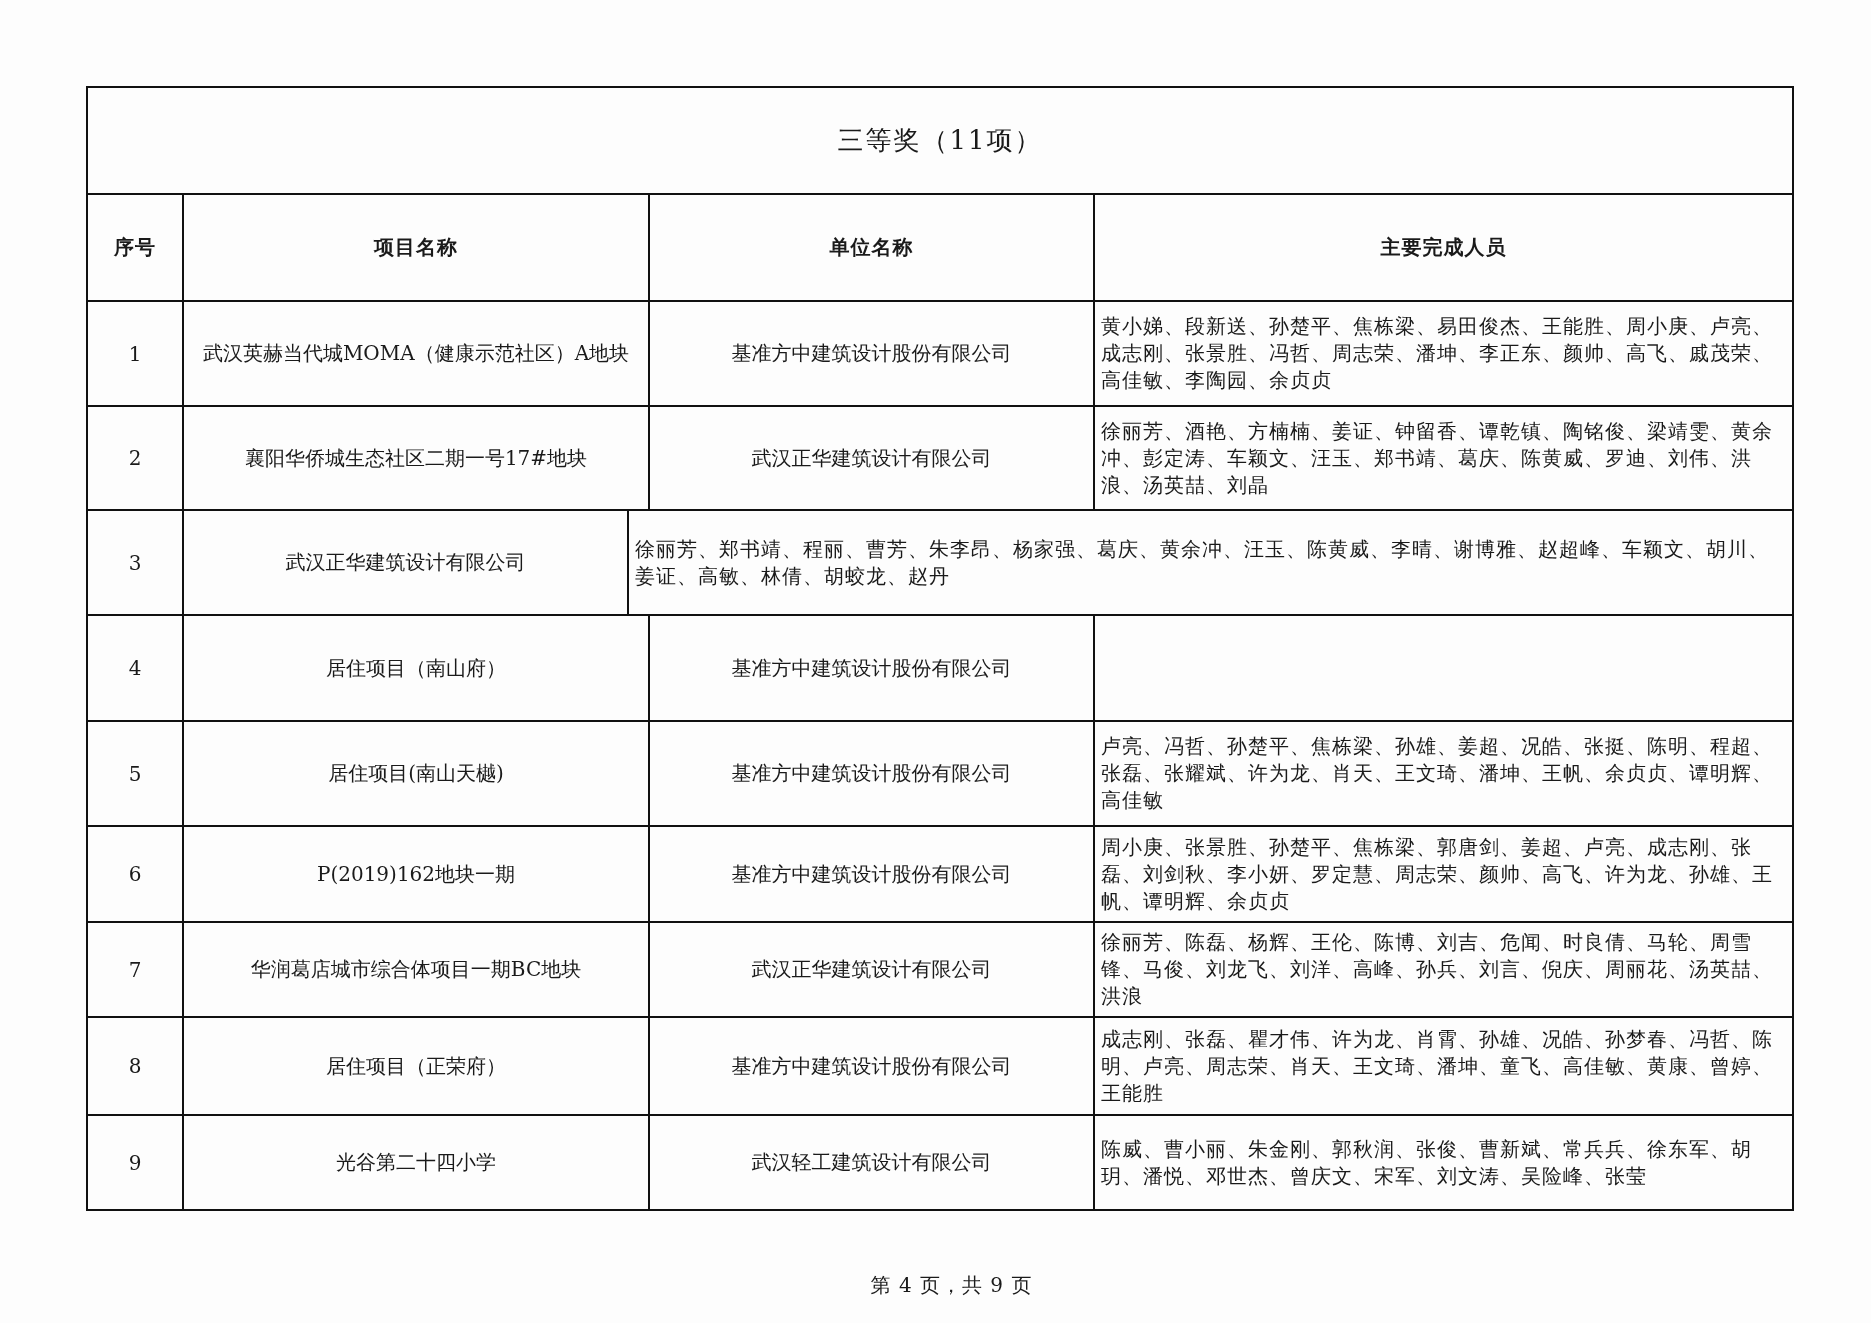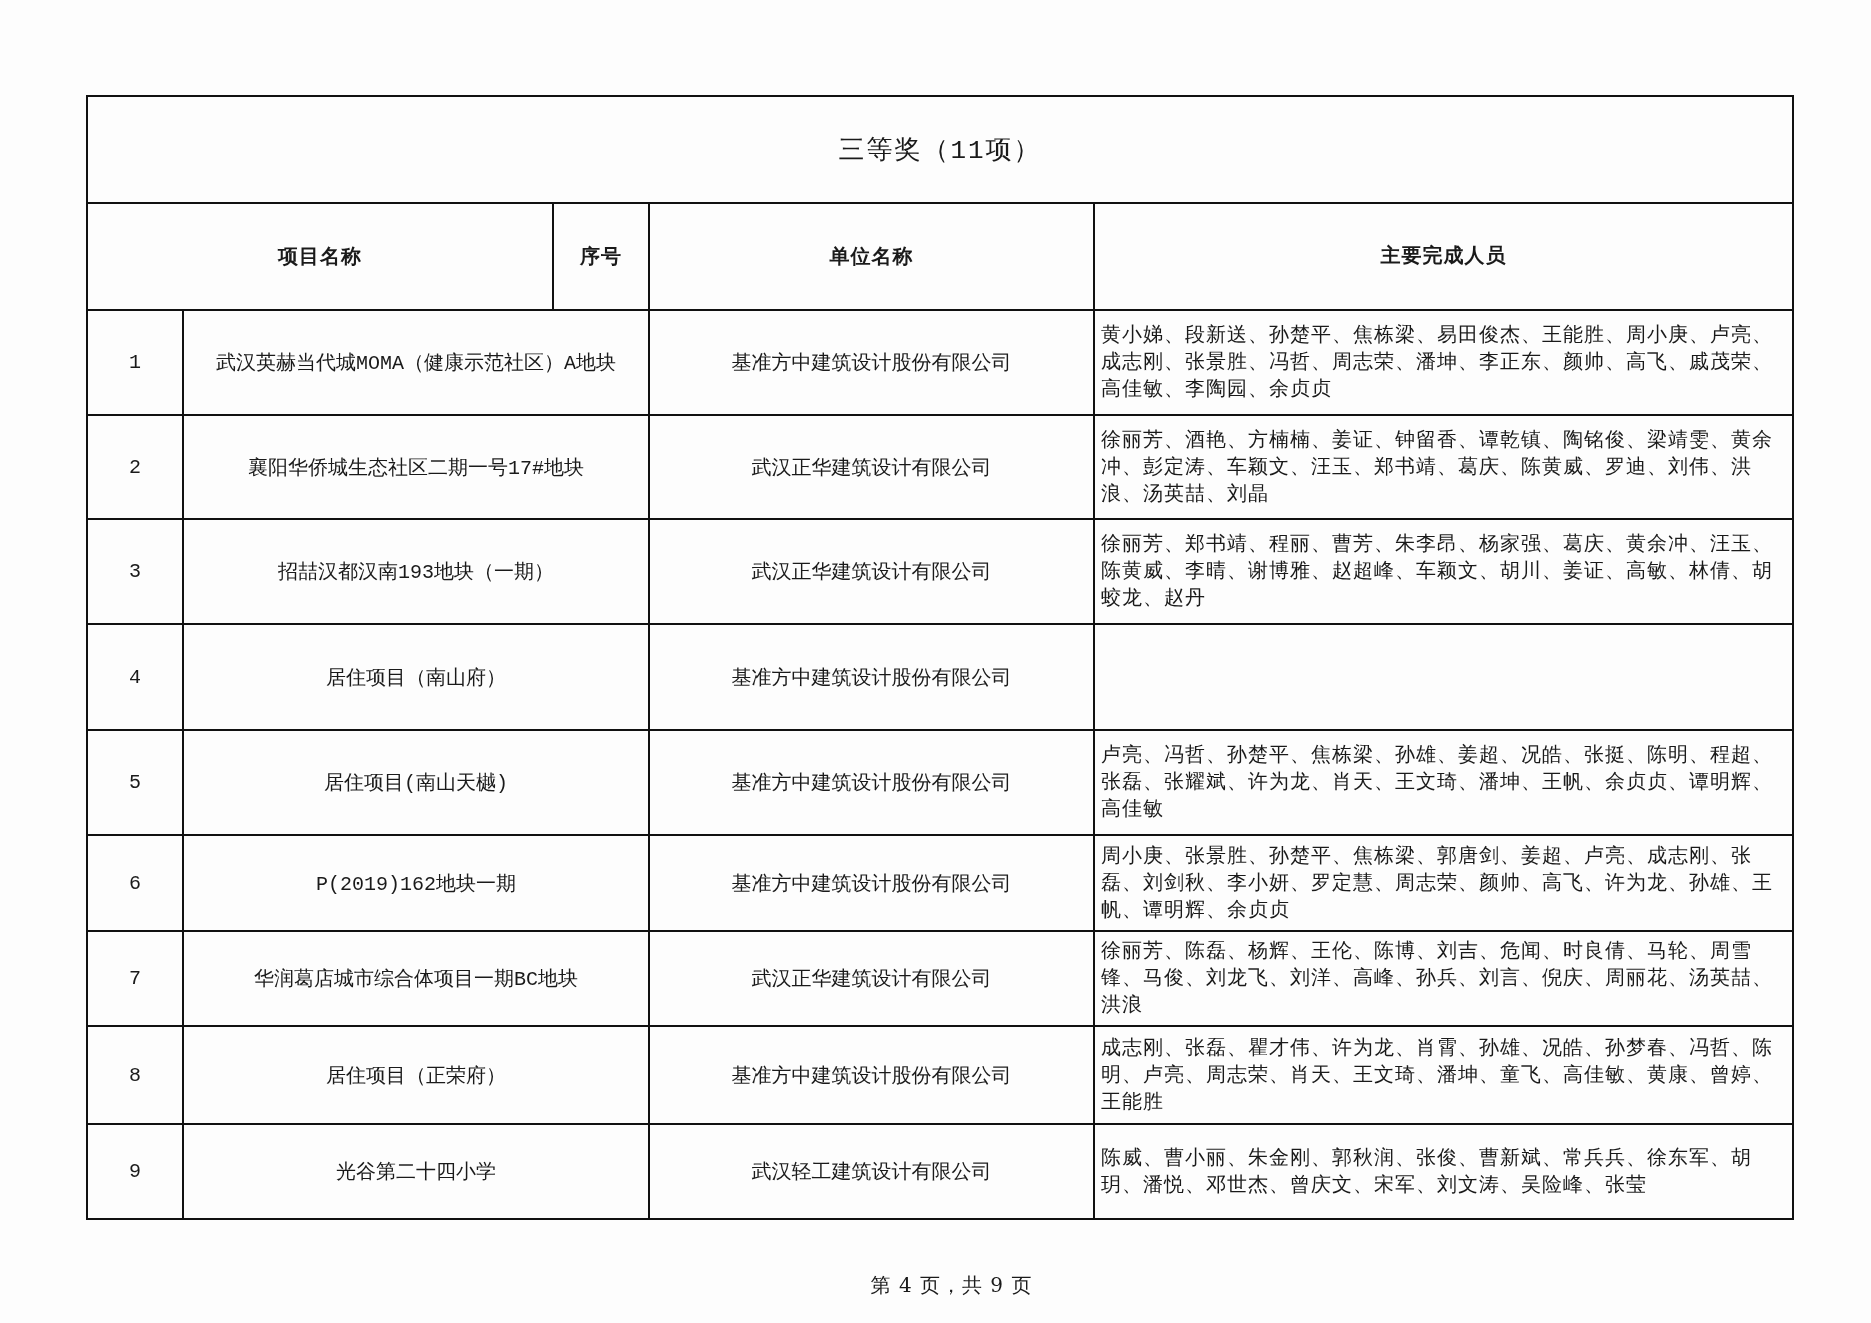--- a/index.html
+++ b/index.html
@@ -1,22 +1,22 @@
 <!DOCTYPE html>
 <html><head>
 <meta charset="utf-8">
 <style>
   html, body { margin: 0; padding: 0; }
   body {
     width: 1871px; height: 1323px; background: #fdfdfd; position: relative; overflow: hidden;
     font-family: "DejaVu Serif", "Liberation Serif", serif; color: #1a1a1a;
   }
   .tbl {
-    position: absolute; left: 86px; top: 95px; width: 1708px;
-    border: 2px solid #111; box-sizing: border-box; font-family: Liberation Mono, monospace;
+    position: absolute; left: 86px; top: 86px; width: 1708px;
+    border: 2px solid #111; box-sizing: border-box;
   }
   .title-row {
     height: 105px; border-bottom: 2px solid #111; display: flex; align-items: center; justify-content: center;
     font-size: 26px; letter-spacing: 2px;
   }
   .row { display: flex; border-bottom: 2px solid #111; box-sizing: border-box; }
   .row:last-child { border-bottom: none; }
   .cell { box-sizing: border-box; display: flex; align-items: center; justify-content: center; text-align: center; font-size: 20px; }
   .c1 { width: 96px; border-right: 2px solid #111; }
   .c2 { width: 466px; border-right: 2px solid #111; }
@@ -29,41 +29,40 @@
     position: absolute; left: 16px; width: 100%; top: 1272px; text-align: center; font-size: 20px; letter-spacing: 1px;
   }
 </style>
 </head>
 <body>
 
 <div class="tbl">
   <div class="title-row">三等奖（11项）</div>
 
   <div class="row hdr">
+    <div class="cell c1">序号</div>
     <div class="cell c2">项目名称</div>
-    <div class="cell c1">序号</div>
     <div class="cell c3">单位名称</div>
     <div class="cell c4">主要完成人员</div>
   </div>
 
   <div class="row" style="height:105px">
     <div class="cell c1">1</div>
     <div class="cell c2">武汉英赫当代城MOMA（健康示范社区）A地块</div>
     <div class="cell c3">基准方中建筑设计股份有限公司</div>
     <div class="cell c4">黄小娣、段新送、孙楚平、焦栋梁、易田俊杰、王能胜、周小庚、卢亮、成志刚、张景胜、冯哲、周志荣、潘坤、李正东、颜帅、高飞、戚茂荣、高佳敏、李陶园、余贞贞</div>
   </div>
   <div class="row" style="height:104px">
     <div class="cell c1">2</div>
     <div class="cell c2">襄阳华侨城生态社区二期一号17#地块</div>
     <div class="cell c3">武汉正华建筑设计有限公司</div>
     <div class="cell c4">徐丽芳、酒艳、方楠楠、姜证、钟留香、谭乾镇、陶铭俊、梁靖雯、黄余冲、彭定涛、车颖文、汪玉、郑书靖、葛庆、陈黄威、罗迪、刘伟、洪浪、汤英喆、刘晶</div>
   </div>
   <div class="row" style="height:105px">
     <div class="cell c1">3</div>
-    <div class="cell c2">招喆汉都汉南193地块（一期）</div>
     <div class="cell c3">武汉正华建筑设计有限公司</div>
     <div class="cell c4">徐丽芳、郑书靖、程丽、曹芳、朱李昂、杨家强、葛庆、黄余冲、汪玉、陈黄威、李晴、谢博雅、赵超峰、车颖文、胡川、姜证、高敏、林倩、胡蛟龙、赵丹</div>
   </div>
   <div class="row" style="height:106px">
     <div class="cell c1">4</div>
     <div class="cell c2">居住项目（南山府）</div>
     <div class="cell c3">基准方中建筑设计股份有限公司</div>
   </div>
   <div class="row" style="height:105px">
     <div class="cell c1">5</div>

